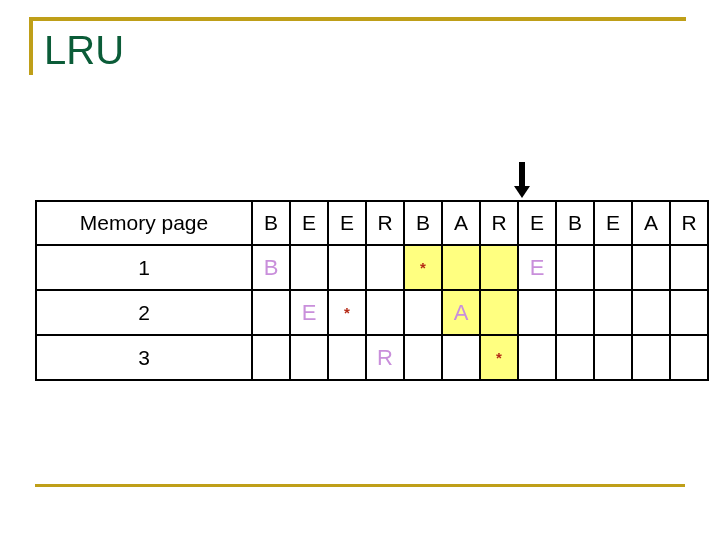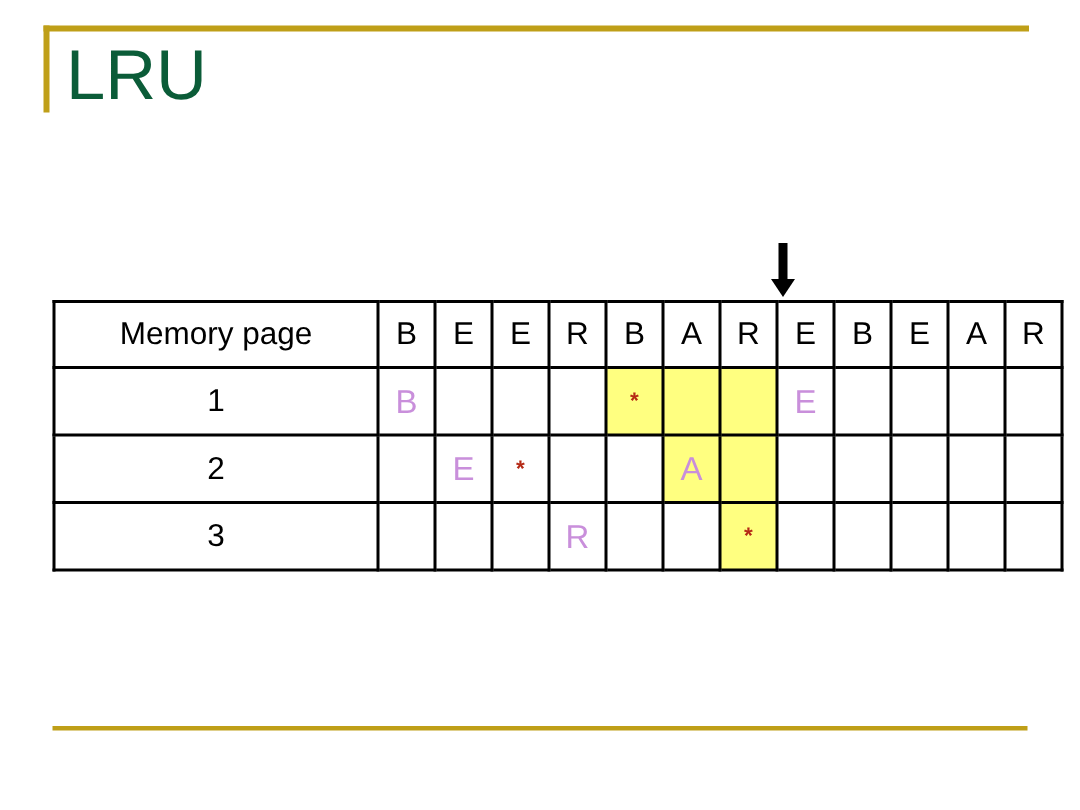--- a/index.html
+++ b/index.html
@@ -29,21 +29,21 @@
     left: 29px;
     top: 17px;
     width: 4px;
     height: 58px;
     background: #bf9f18;
   }
   #page-title {
     position: absolute;
     left: 44px;
     top: 26px;
-    font-size: 47px;
+    font-size: 40px;
     line-height: 48px;
     color: #0b5c38;
     letter-spacing: 0px;
     white-space: pre;
   }
 
   
   #footer-rule {
     position: absolute;
     left: 35px;

